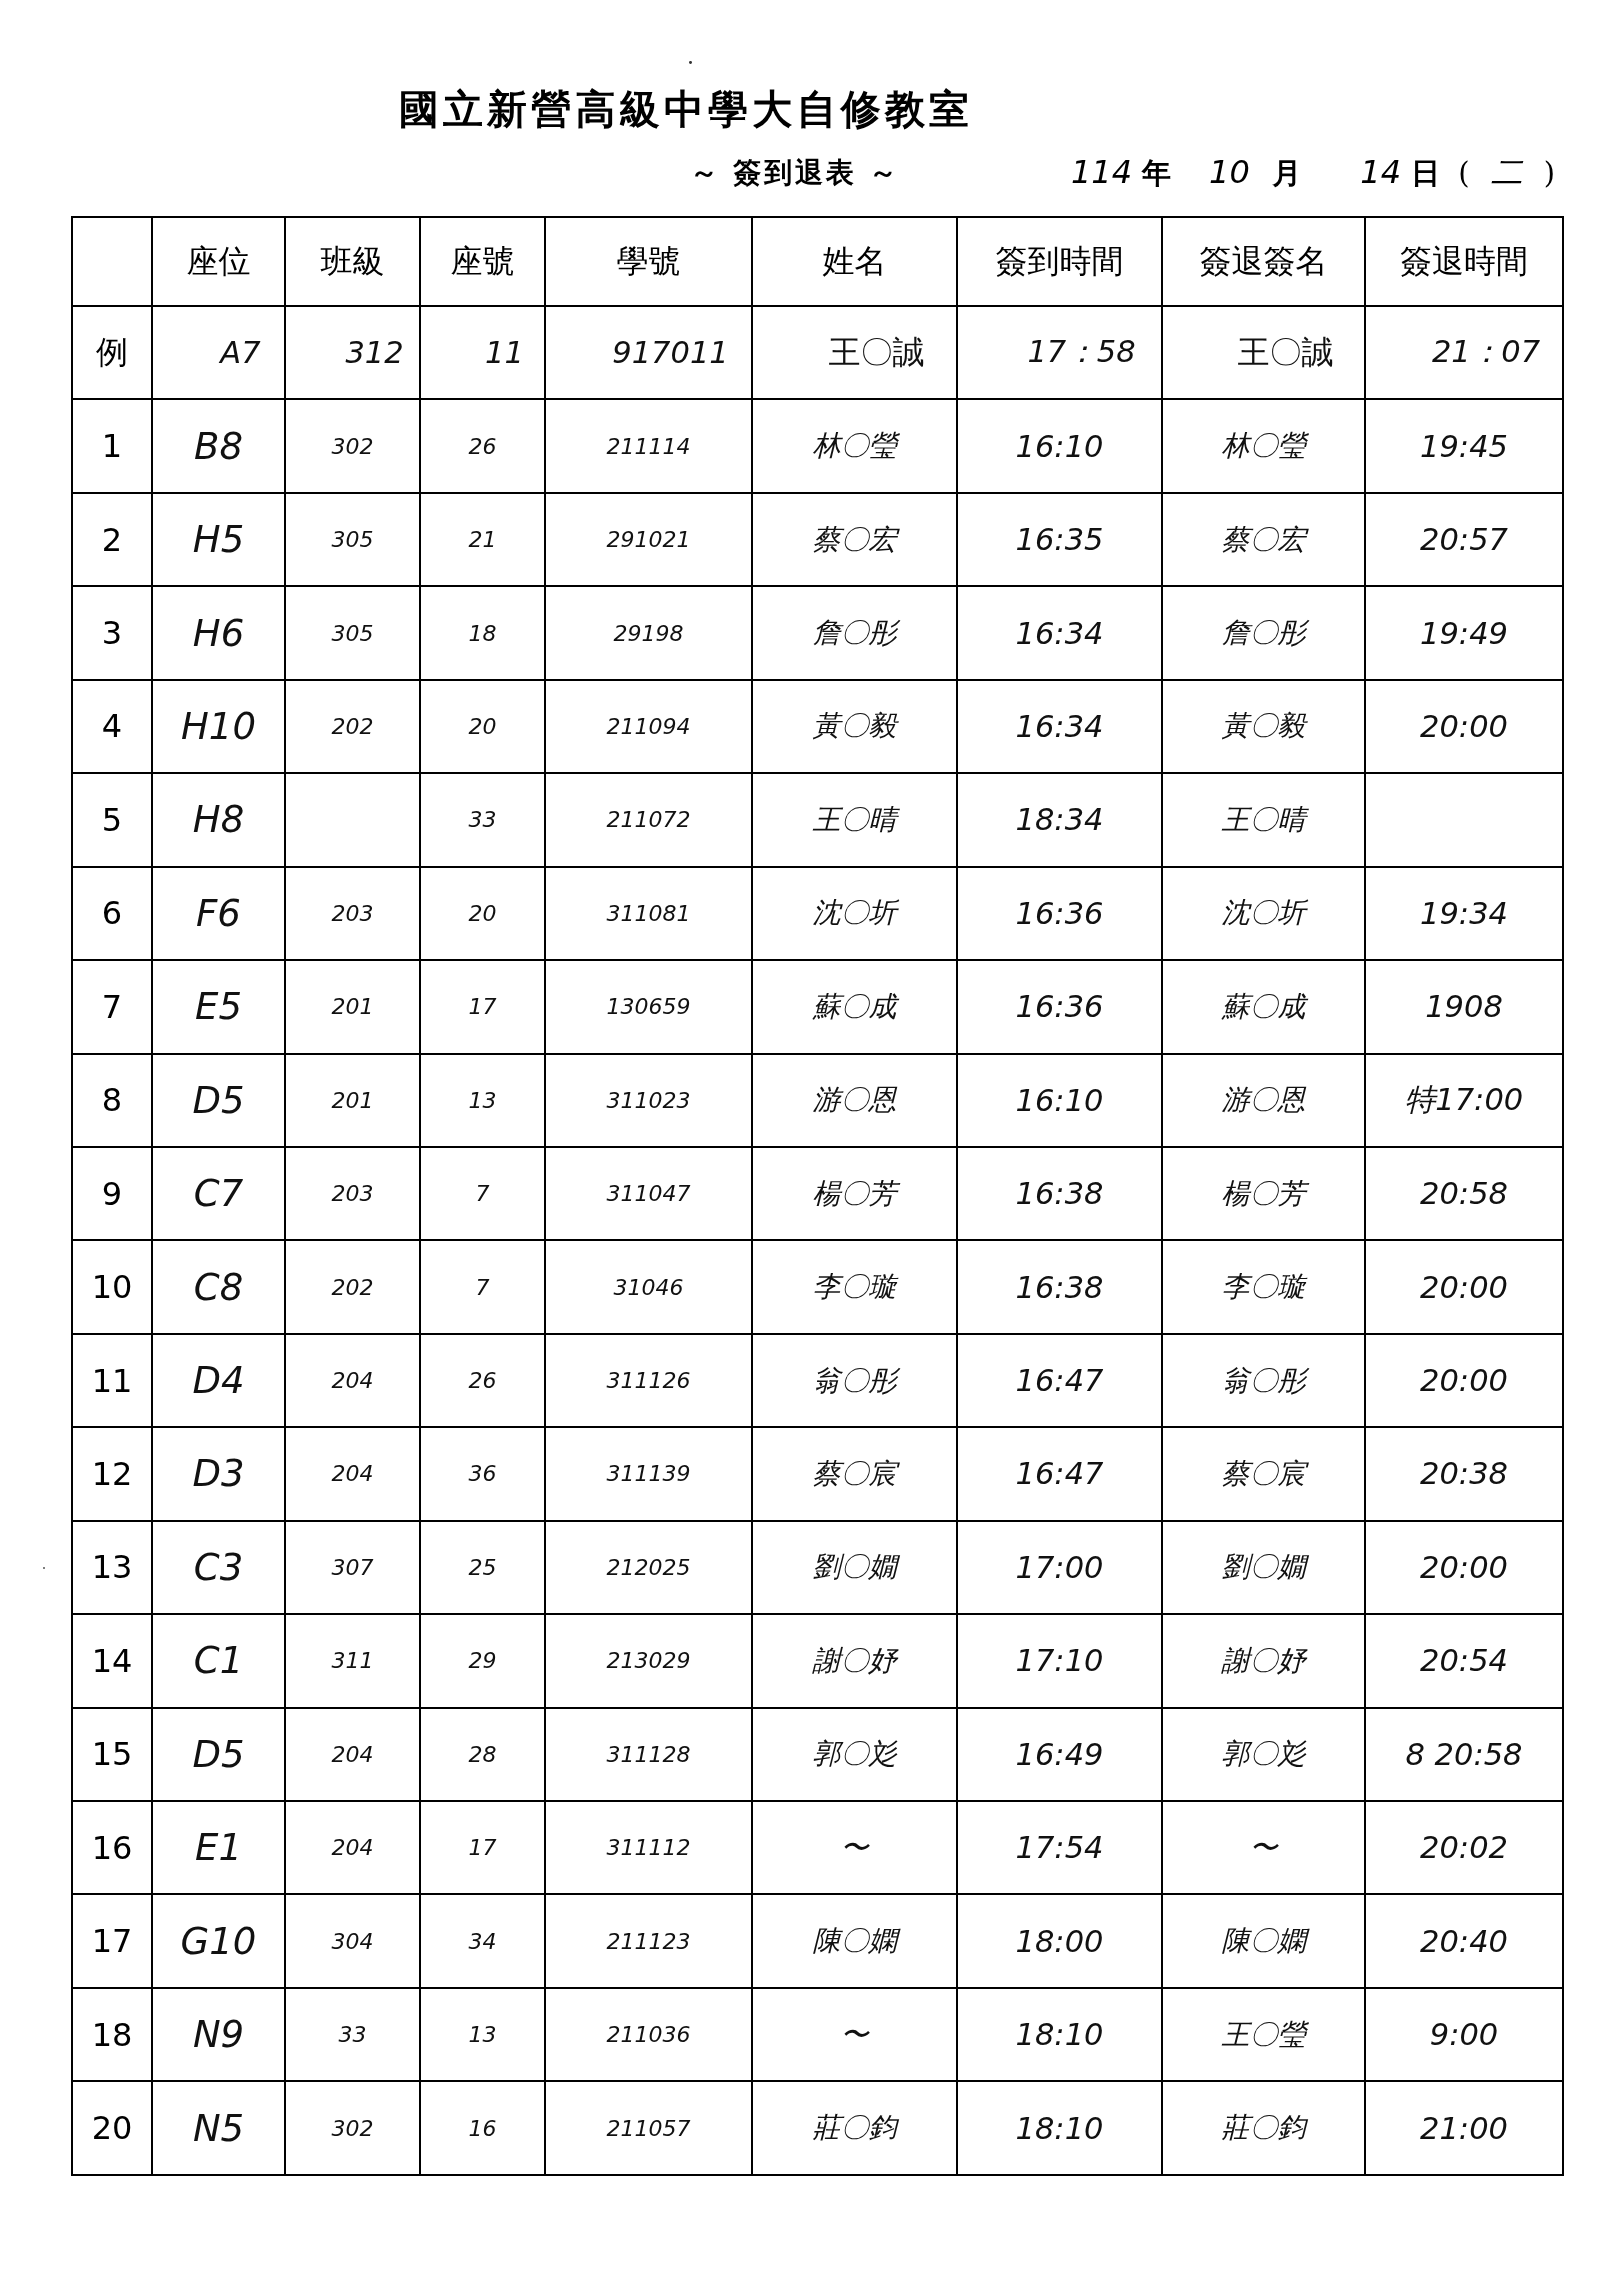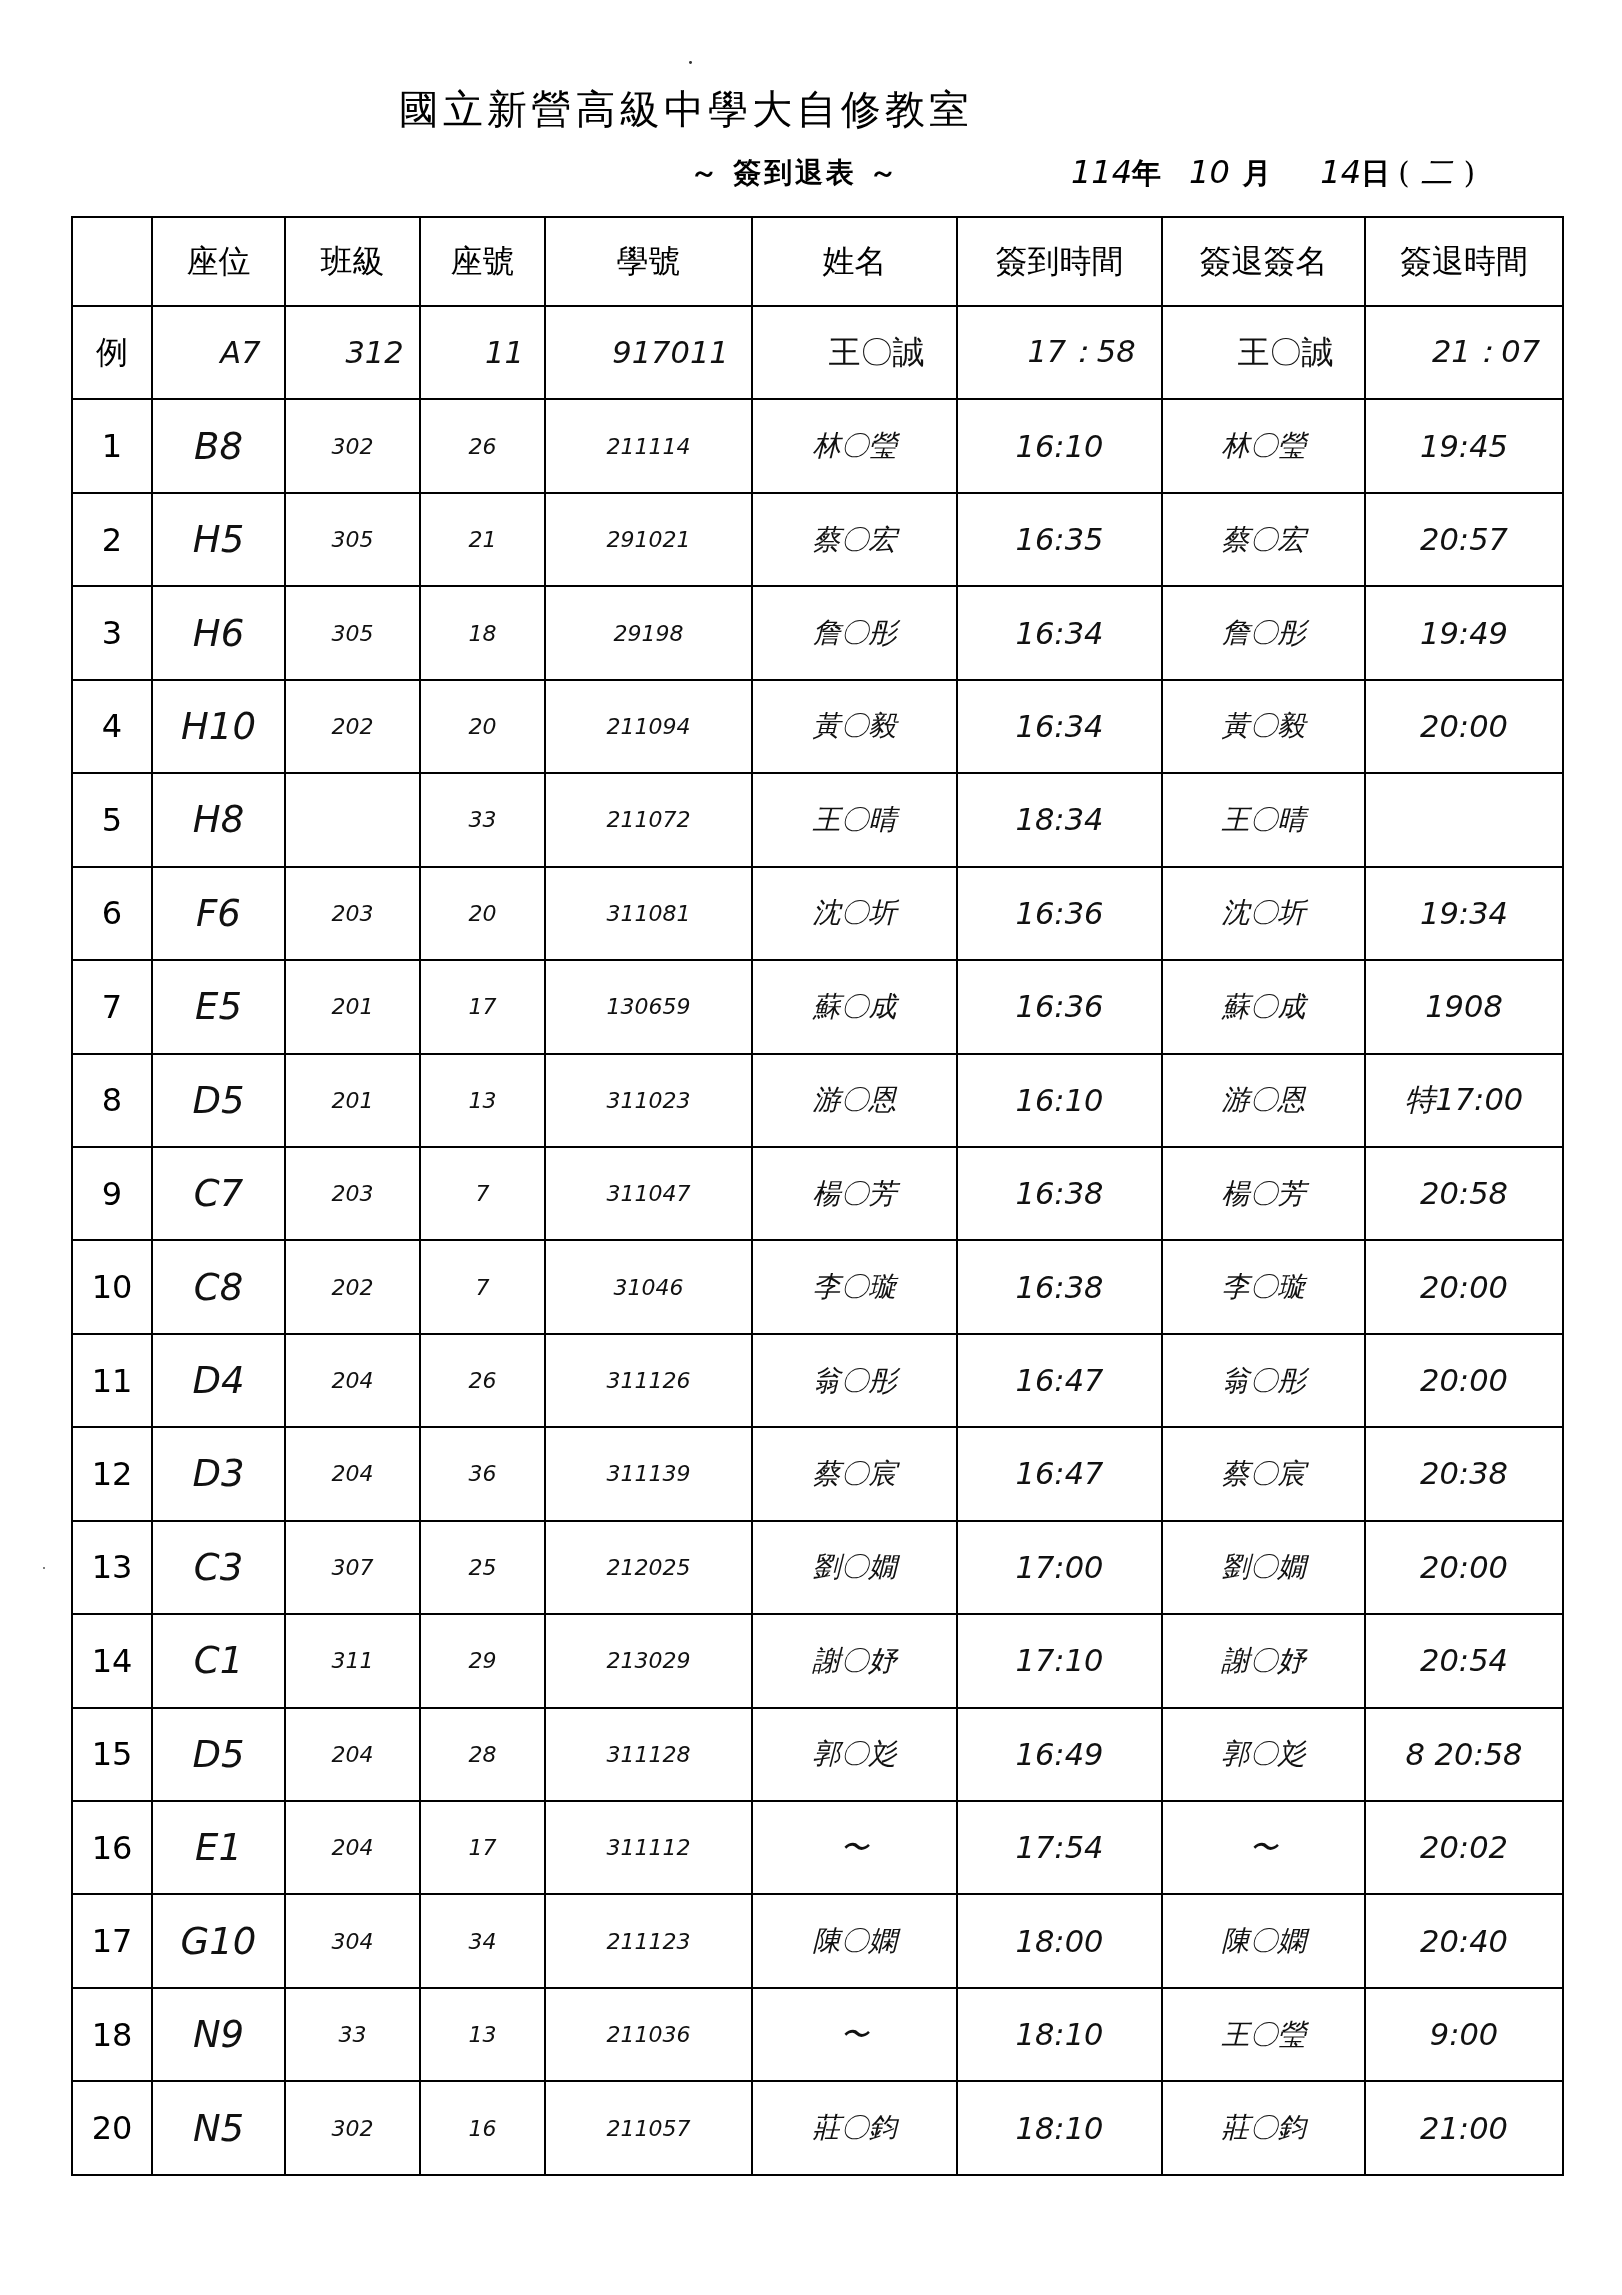--- a/index.html
+++ b/index.html
@@ -2,31 +2,31 @@
 <html style="font-size:11px"><head>
   <meta charset="utf-8">
   <style>
     html, body { margin: 0; padding: 0; background: #ffffff; }
     body {
       width: 1623px; height: 2295px; position: relative; overflow: hidden;
       font-family: "DejaVu Sans", "Liberation Sans", sans-serif; color: #000;
     }
     .title {
       position: absolute; left: 0; width: 1372px; top: 82px; text-align: center;
-      font-family: "DejaVu Serif", "Liberation Serif", serif; font-weight: normal;
+      font-family: "DejaVu Serif", "Liberation Serif", serif; font-weight: bold;
       font-size: 40px; letter-spacing: 4.2px;
     }
     .subtitle {
       position: absolute; left: 690px; top: 154px;
       font-family: "DejaVu Serif", "Liberation Serif", serif; font-weight: bold;
       font-size: 28px; letter-spacing: 2.8px;
     }
     .date {
       position: absolute; top: 151px; left: 1071px; font-size: 30.5px;
-      display: flex; align-items: baseline; gap: 0;
+      display: flex; align-items: baseline; gap: 10px;
     }
     .date .hw { font-family: "DejaVu Sans", sans-serif; font-style: italic; font-weight: 300; font-size: 32px; }
     .date .fx { font-family: "DejaVu Serif", "Liberation Serif", serif; font-weight: bold; font-size: 29px; }
     .dot { position: absolute; left: 689px; top: 61px; width: 2.8px; height: 2.8px; background: #333; border-radius: 1.4px; }
     .dot2 { position: absolute; left: 43px; top: 1567px; width: 2.1px; height: 2.1px; background: #555; border-radius: 1.4px; }
 
     table.sheet {
       position: absolute; left: 71px; top: 216px; width: 1492px; height: 1960px;
       border-collapse: collapse; table-layout: fixed;
     }

